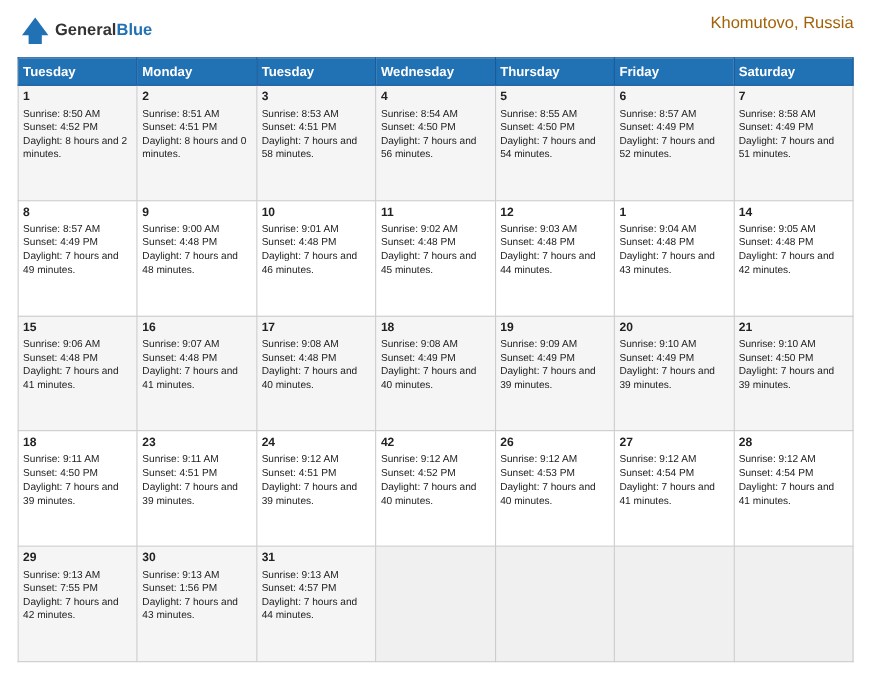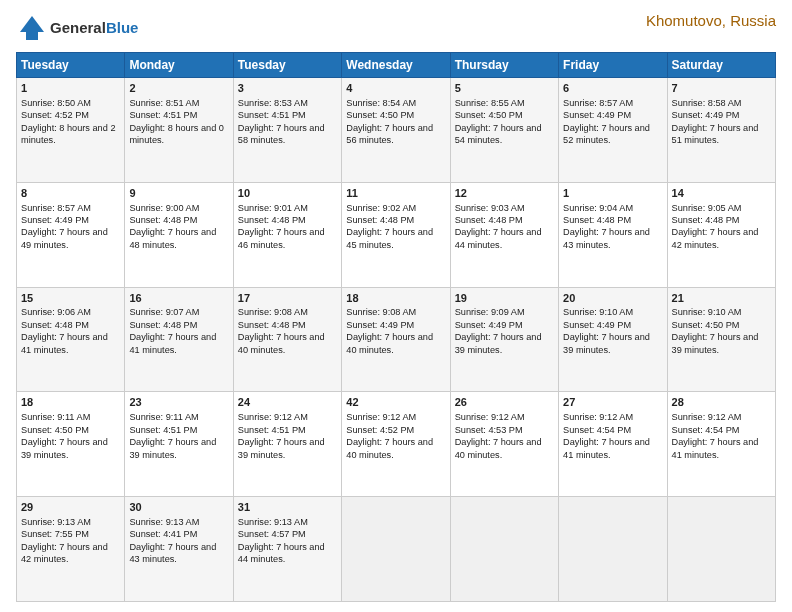--- a/index.html
+++ b/index.html
@@ -151,21 +151,21 @@
           <td><span class="day-num">18</span><span>Sunrise: 9:11 AM</span><br><span>Sunset: 4:50 PM</span><br><span>Daylight: 7 hours and 39 minutes.</span></td>
           <td><span class="day-num">23</span><span>Sunrise: 9:11 AM</span><br><span>Sunset: 4:51 PM</span><br><span>Daylight: 7 hours and 39 minutes.</span></td>
           <td><span class="day-num">24</span><span>Sunrise: 9:12 AM</span><br><span>Sunset: 4:51 PM</span><br><span>Daylight: 7 hours and 39 minutes.</span></td>
           <td><span class="day-num">42</span><span>Sunrise: 9:12 AM</span><br><span>Sunset: 4:52 PM</span><br><span>Daylight: 7 hours and 40 minutes.</span></td>
           <td><span class="day-num">26</span><span>Sunrise: 9:12 AM</span><br><span>Sunset: 4:53 PM</span><br><span>Daylight: 7 hours and 40 minutes.</span></td>
           <td><span class="day-num">27</span><span>Sunrise: 9:12 AM</span><br><span>Sunset: 4:54 PM</span><br><span>Daylight: 7 hours and 41 minutes.</span></td>
           <td><span class="day-num">28</span><span>Sunrise: 9:12 AM</span><br><span>Sunset: 4:54 PM</span><br><span>Daylight: 7 hours and 41 minutes.</span></td>
         </tr>
         <tr>
           <td><span class="day-num">29</span><span>Sunrise: 9:13 AM</span><br><span>Sunset: 7:55 PM</span><br><span>Daylight: 7 hours and 42 minutes.</span></td>
-          <td><span class="day-num">30</span><span>Sunrise: 9:13 AM</span><br><span>Sunset: 4:41 PM</span><br><span>Daylight: 7 hours and 43 minutes.</span></td>
+          <td><span class="day-num">30</span><span>Sunrise: 9:13 AM</span><br><span>Sunset: 1:56 PM</span><br><span>Daylight: 7 hours and 43 minutes.</span></td>
           <td><span class="day-num">31</span><span>Sunrise: 9:13 AM</span><br><span>Sunset: 4:57 PM</span><br><span>Daylight: 7 hours and 44 minutes.</span></td>
           <td class="empty-cell"></td>
           <td class="empty-cell"></td>
           <td class="empty-cell"></td>
           <td class="empty-cell"></td>
         </tr>
       </tbody>
   </table>
 </div>
 

